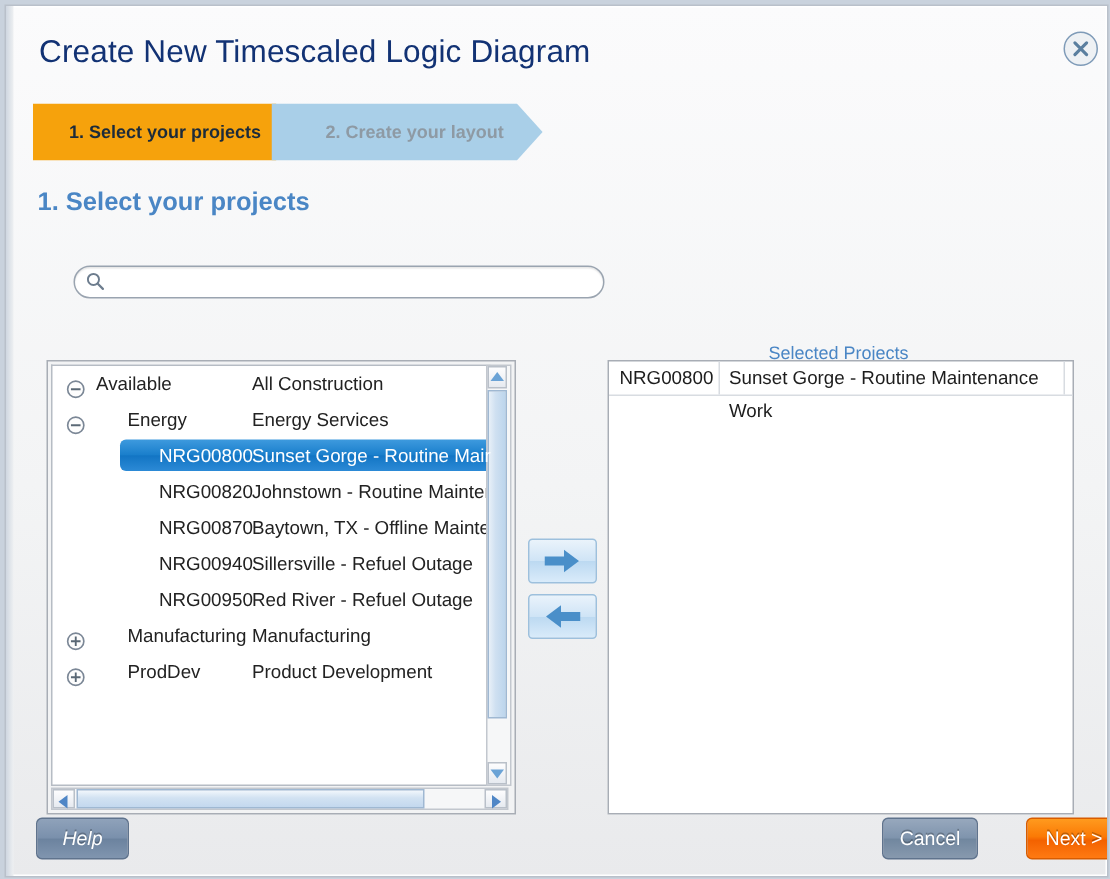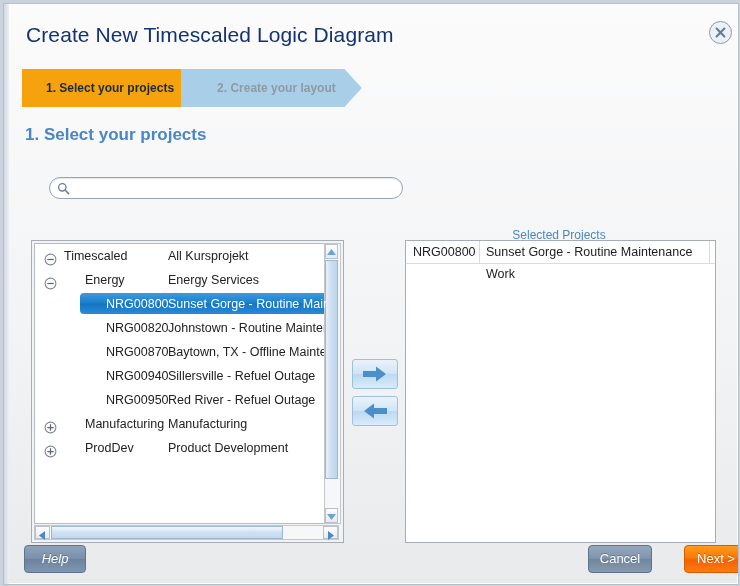--- a/index.html
+++ b/index.html
@@ -231,22 +231,22 @@
   <div class="cap cap-avail">Available Projects</div>
   <div class="cap cap-sel">Selected Projects</div>
 
   <div class="tree-panel">
     <div class="tree-inner" id="tree-inner">
         <div class="trow">
           <span class="toggle"><svg width="13" height="13" viewBox="0 0 13 13">
               <circle cx="6.5" cy="6.5" r="5.4" fill="#fdfdfd" stroke="#7b8796" stroke-width="1.1"></circle>
               <path d="M3.3 6.5 L9.7 6.5" stroke="#5a6875" stroke-width="1.25"></path>
             </svg></span>
-          <span class="code" style="left:29px">Timescaled</span>
-          <span class="name">All  Kursprojekt</span>
+          <span class="code" style="left:29px">Available</span>
+          <span class="name">All  Construction</span>
         </div>
         <div class="trow">
           <span class="toggle"><svg width="13" height="13" viewBox="0 0 13 13">
               <circle cx="6.5" cy="6.5" r="5.4" fill="#fdfdfd" stroke="#7b8796" stroke-width="1.1"></circle>
               <path d="M3.3 6.5 L9.7 6.5" stroke="#5a6875" stroke-width="1.25"></path>
             </svg></span>
           <span class="code" style="left:50px">Energy</span>
           <span class="name">Energy Services</span>
         </div>
         <div class="trow sel">

